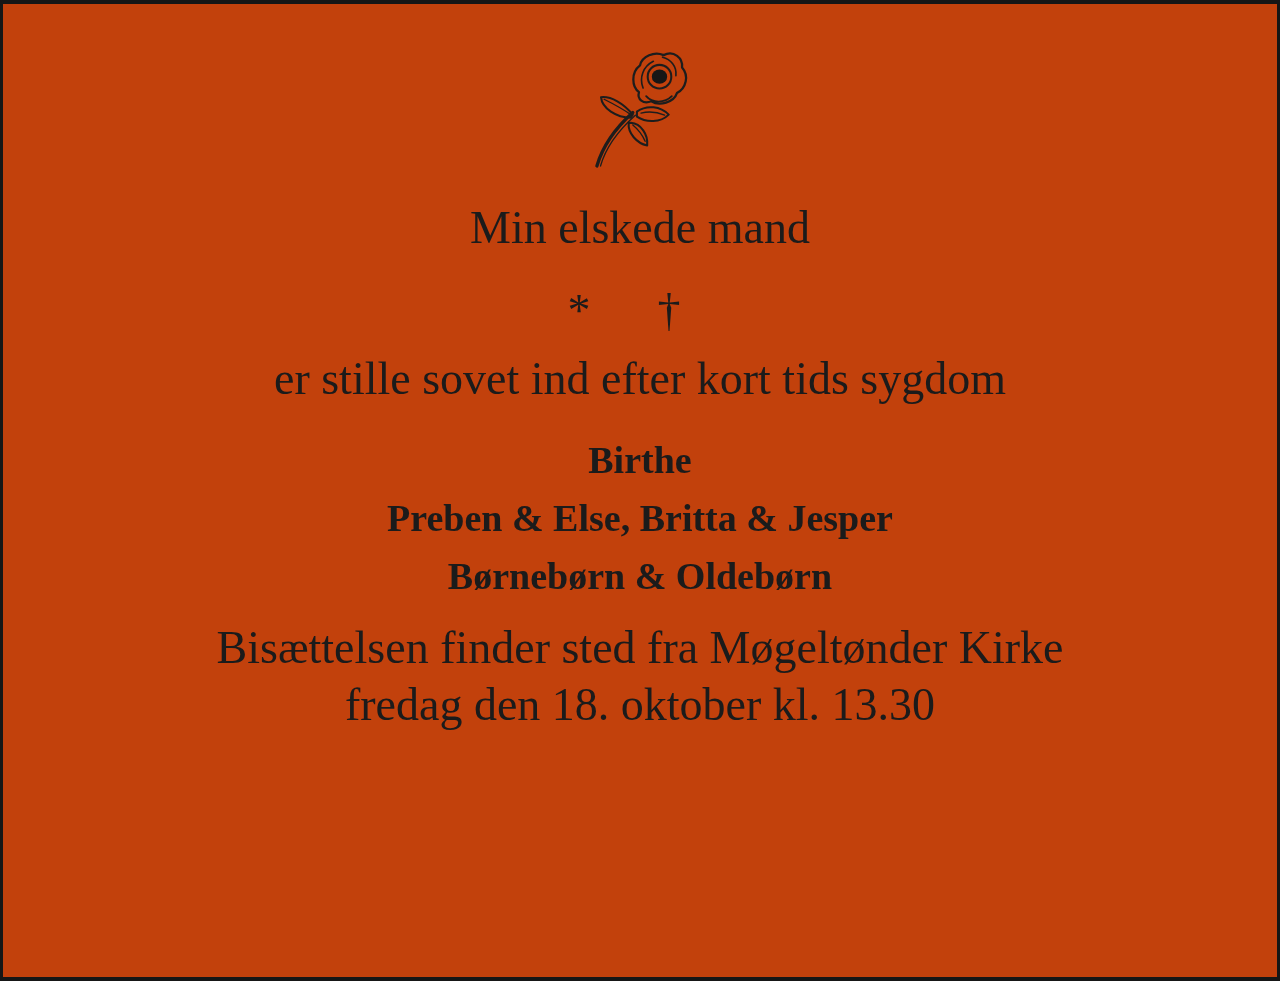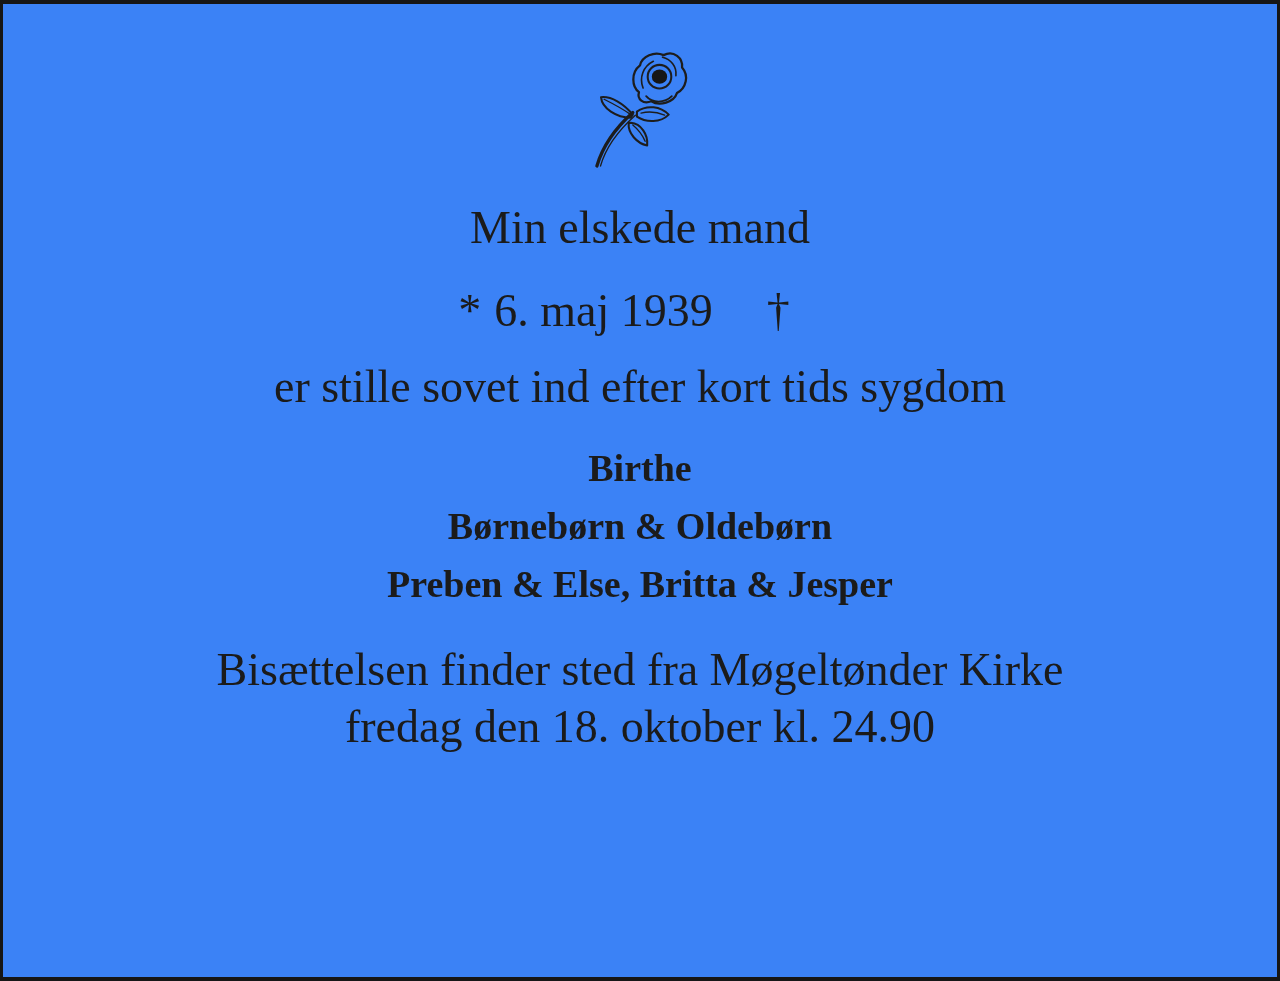--- a/index.html
+++ b/index.html
@@ -4,21 +4,21 @@
 <style>
   html, body {
     margin: 0;
     padding: 0;
     background: #ffffff;
   }
   .card {
     box-sizing: border-box;
     width: 1280px;
     height: 981px;
-    background: #3b82f6;
+    background: #c2410c;
     border: 3px solid #161616;
     border-top-width: 4px;
     border-bottom-width: 4px;
     display: flex;
     flex-direction: column;
     align-items: center;
     text-align: center;
     font-family: "Liberation Serif", "DejaVu Serif", serif;
     color: #1b1b1b;
     overflow: hidden;
@@ -48,34 +48,34 @@
     font-size: 46px;
     line-height: 56px;
     display: flex;
     align-items: baseline;
     justify-content: center;
     white-space: nowrap;
   }
   .dates .birth-symbol { margin-right: 13px; }
   .dates .death-symbol { margin-left: 54px; margin-right: 32px; }
   .passing-note {
-    margin-top: 20px;
+    margin-top: 12px;
     font-size: 46px;
     line-height: 56px;
     white-space: nowrap;
   }
   .family {
     margin-top: 24px;
     font-size: 38px;
     line-height: 58px;
     font-weight: bold;
     white-space: nowrap;
   }
   .ceremony {
-    margin-top: 28px;
+    margin-top: 14px;
     font-size: 46px;
     line-height: 57px;
     white-space: nowrap;
   }
 </style>
 </head>
 <body>
 
 <div class="card">
 
@@ -105,30 +105,29 @@
     </g>
   </svg>
 
   <div class="intro">
     <div>Min elskede mand</div>
   </div>
 
 
   <div class="dates">
     <span class="birth-symbol">*</span>
-    <span>6. maj 1939</span>
     <span class="death-symbol">†</span>
   </div>
 
   <div class="passing-note">er stille sovet ind efter kort tids sygdom</div>
 
   <div class="family">
     <div>Birthe</div>
+    <div>Preben &amp; Else, Britta &amp; Jesper</div>
     <div>Børnebørn &amp; Oldebørn</div>
-    <div>Preben &amp; Else, Britta &amp; Jesper</div>
   </div>
 
   <div class="ceremony">
     <div>Bisættelsen finder sted fra Møgeltønder Kirke</div>
-    <div>fredag den 18. oktober kl. 24.90</div>
+    <div>fredag den 18. oktober kl. 13.30</div>
   </div>
 
 </div>
 
 </body></html>

